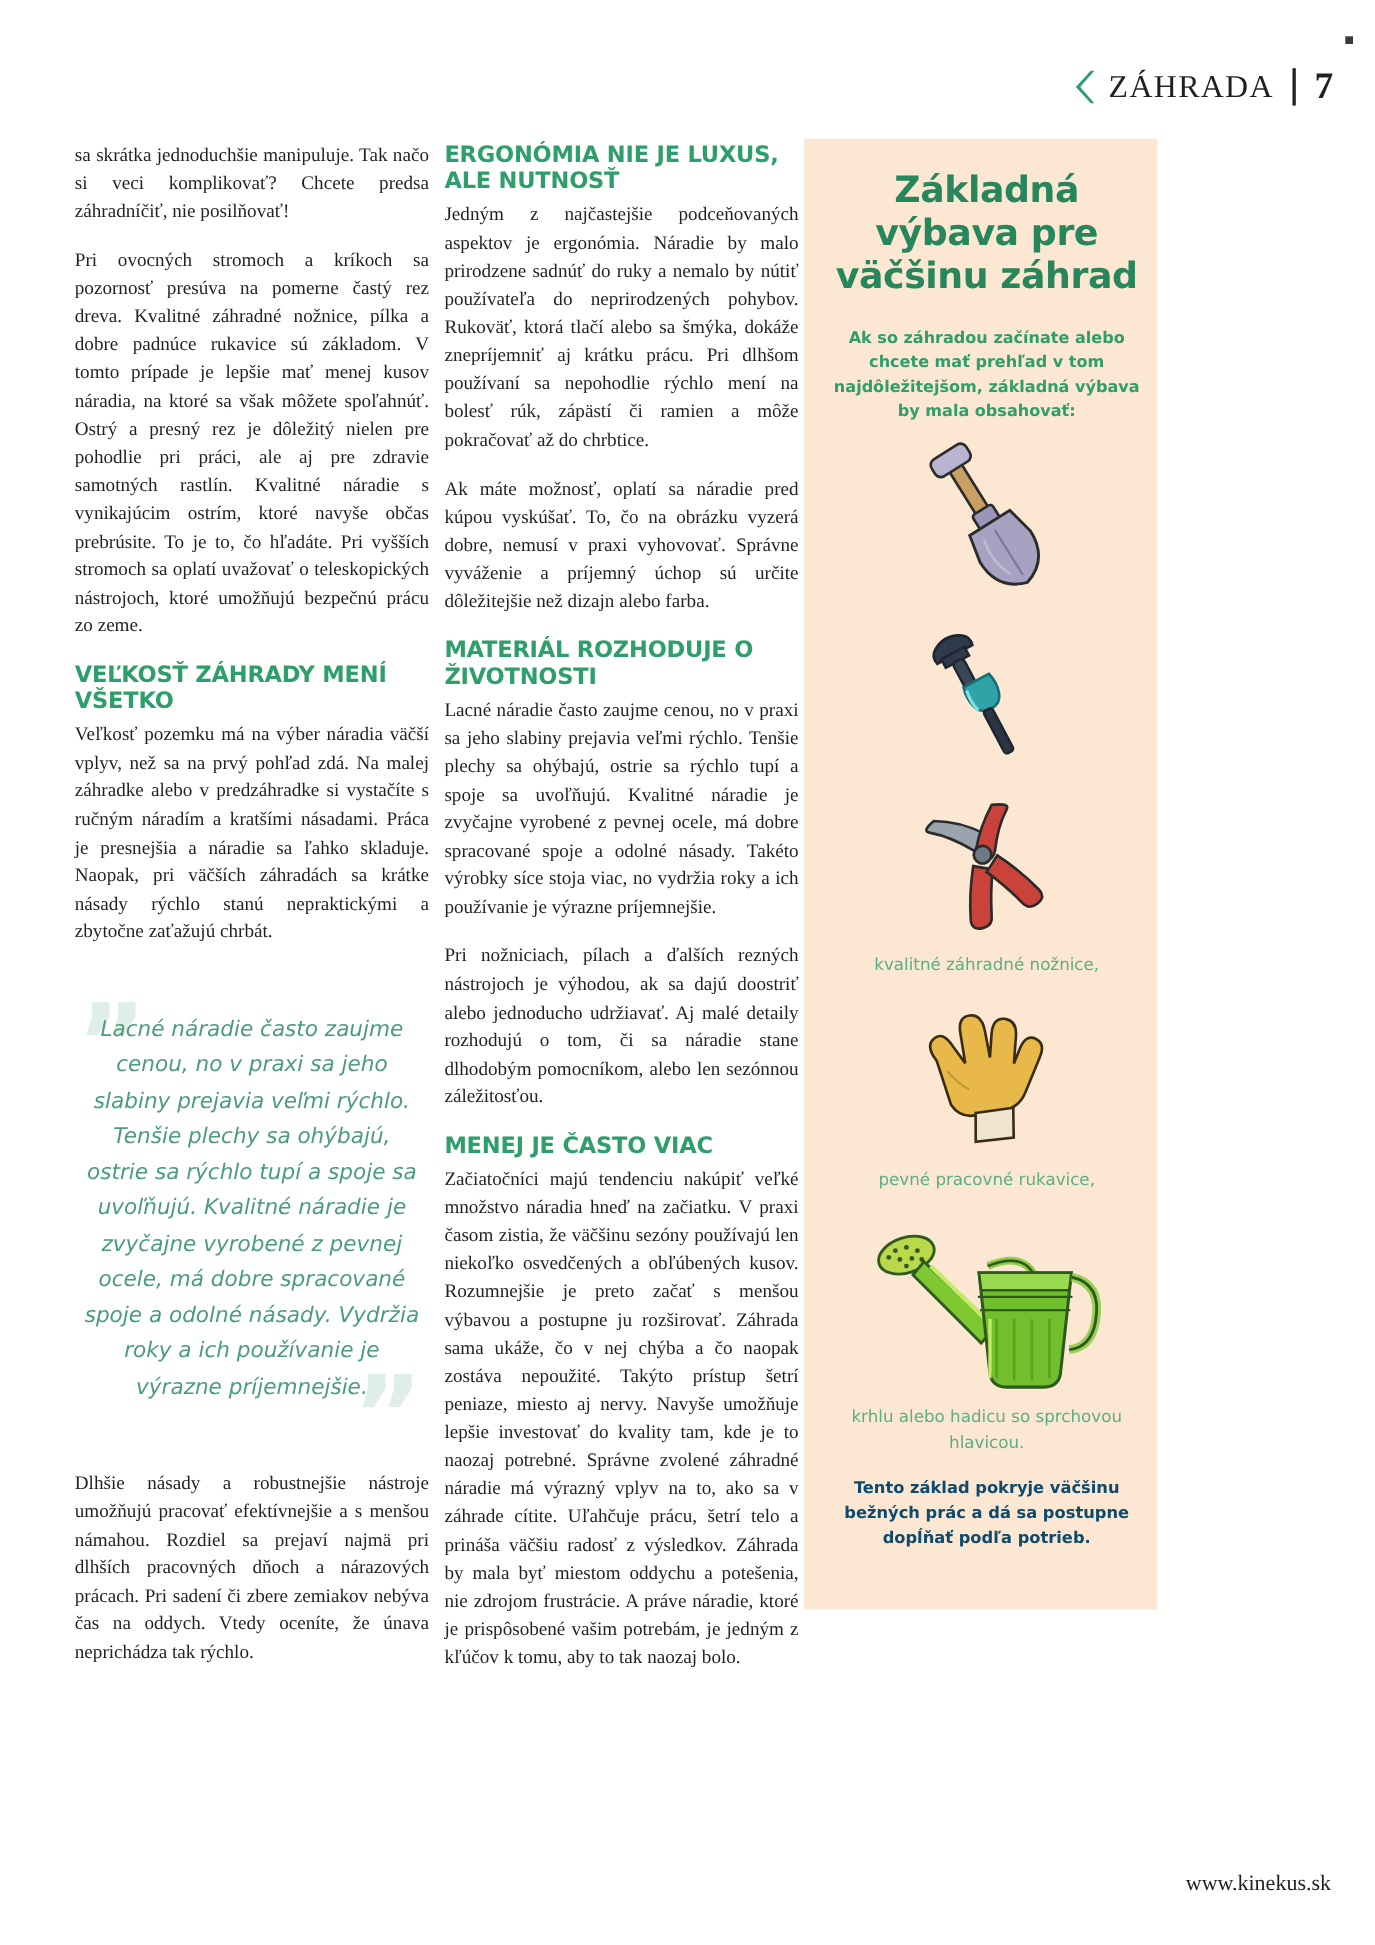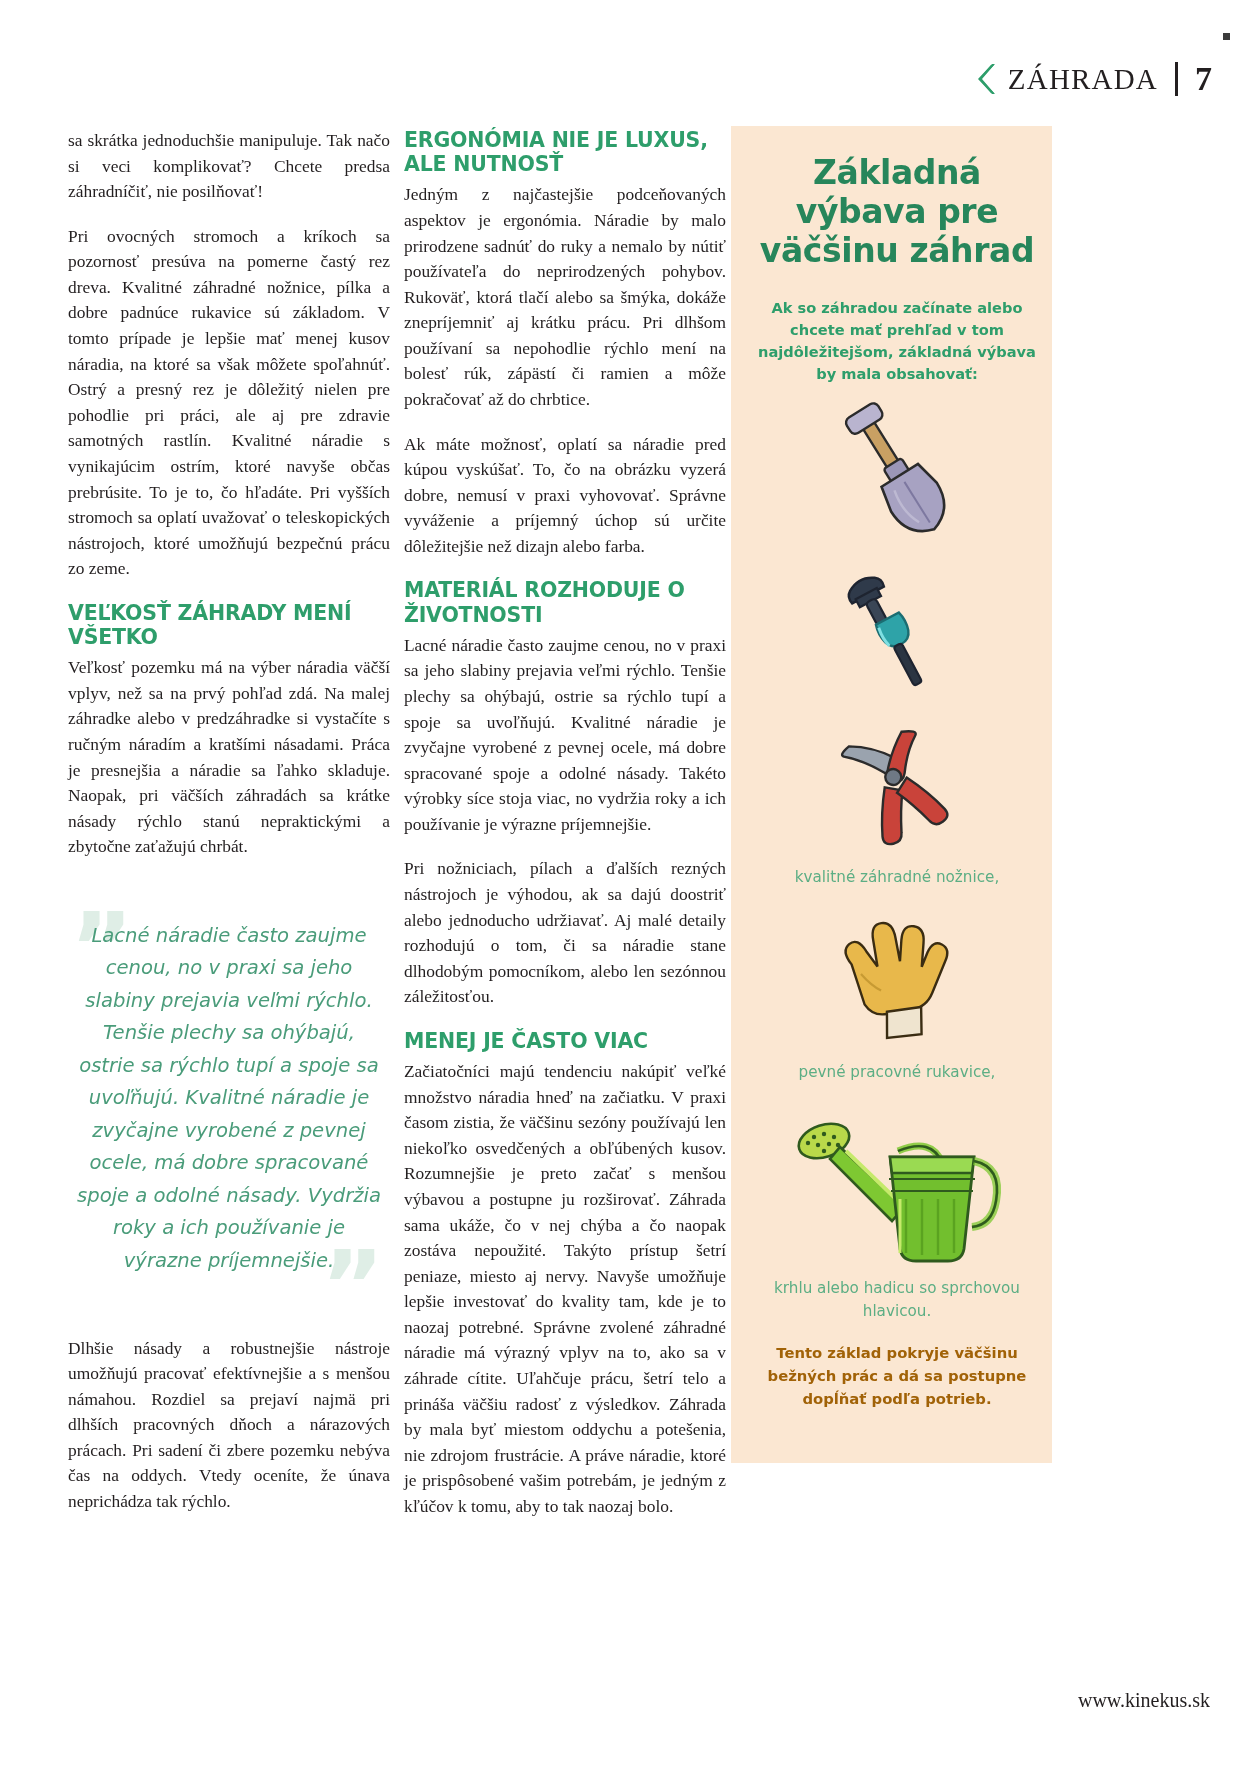--- a/index.html
+++ b/index.html
@@ -140,30 +140,30 @@
     font-family: "DejaVu Sans", sans-serif;
     color: #5cae84;
     font-size: 15.2px;
     line-height: 1.55;
     text-align: center;
     margin: 8px 0 14px 0;
   }
   .sb-outro {
     font-family: "DejaVu Sans", sans-serif;
     font-weight: bold;
-    color: #a16207;
+    color: #0c4a6e;
     font-size: 14.8px;
     line-height: 1.55;
     text-align: center;
     margin: 18px 0 0 0;
   }
 
   
   .footer {
-    position: absolute; right: 40px; bottom: 56px;
+    position: absolute; right: 40px; bottom: 44px;
     font-family: "Liberation Serif", serif;
     font-size: 20px; color: #231f20;
   }
 </style>
 </head>
 <body>
 
 <div class="page">
 
   <div class="corner-mark">
@@ -188,21 +188,21 @@
 
     <h2 class="sec">VEĽKOSŤ ZÁHRADY MENÍ VŠETKO</h2>
     <p>Veľkosť pozemku má na výber náradia väčší vplyv, než sa na prvý pohľad zdá. Na malej záhradke alebo v predzáhradke si vystačíte s ručným náradím a kratšími násadami. Práca je presnejšia a náradie sa ľahko skladuje. Naopak, pri väčších záhradách sa krátke násady rýchlo stanú nepraktickými a zbytočne zaťažujú chrbát.</p>
 
     <div class="pullquote">
       <span class="pq-mark pq-open">”</span>
       <div class="pq-text">Lacné náradie často zaujme cenou, no v praxi sa jeho slabiny prejavia veľmi rýchlo. Tenšie plechy sa ohýbajú, ostrie sa rýchlo tupí a spoje sa uvoľňujú. Kvalitné náradie je zvyčajne vyrobené z pevnej ocele, má dobre spracované spoje a odolné násady. Vydržia roky a ich používanie je výrazne príjemnejšie.</div>
       <span class="pq-mark pq-close">”</span>
     </div>
 
-    <p>Dlhšie násady a robustnejšie nástroje umožňujú pracovať efektívnejšie a s menšou námahou. Rozdiel sa prejaví najmä pri dlhších pracovných dňoch a nárazových prácach. Pri sadení či zbere pozemku nebýva čas na oddych. Vtedy oceníte, že únava neprichádza tak rýchlo.</p>
+    <p>Dlhšie násady a robustnejšie nástroje umožňujú pracovať efektívnejšie a s menšou námahou. Rozdiel sa prejaví najmä pri dlhších pracovných dňoch a nárazových prácach. Pri sadení či zbere zemiakov nebýva čas na oddych. Vtedy oceníte, že únava neprichádza tak rýchlo.</p>
   </div>
 
   <div class="col col-2">
     <h2 class="sec first">ERGONÓMIA NIE JE LUXUS, ALE NUTNOSŤ</h2>
     <p>Jedným z najčastejšie podceňovaných aspektov je ergonómia. Náradie by malo prirodzene sadnúť do ruky a nemalo by nútiť používateľa do neprirodzených pohybov. Rukoväť, ktorá tlačí alebo sa šmýka, dokáže znepríjemniť aj krátku prácu. Pri dlhšom používaní sa nepohodlie rýchlo mení na bolesť rúk, zápästí či ramien a môže pokračovať až do chrbtice.</p>
     <p>Ak máte možnosť, oplatí sa náradie pred kúpou vyskúšať. To, čo na obrázku vyzerá dobre, nemusí v praxi vyhovovať. Správne vyváženie a príjemný úchop sú určite dôležitejšie než dizajn alebo farba.</p>
 
     <h2 class="sec">MATERIÁL ROZHODUJE O ŽIVOTNOSTI</h2>
     <p>Lacné náradie často zaujme cenou, no v praxi sa jeho slabiny prejavia veľmi rýchlo. Tenšie plechy sa ohýbajú, ostrie sa rýchlo tupí a spoje sa uvoľňujú. Kvalitné náradie je zvyčajne vyrobené z pevnej ocele, má dobre spracované spoje a odolné násady. Takéto výrobky síce stoja viac, no vydržia roky a ich používanie je výrazne príjemnejšie.</p>
     <p>Pri nožniciach, pílach a ďalších rezných nástrojoch je výhodou, ak sa dajú doostriť alebo jednoducho udržiavať. Aj malé detaily rozhodujú o tom, či sa náradie stane dlhodobým pomocníkom, alebo len sezónnou záležitosťou.</p>

